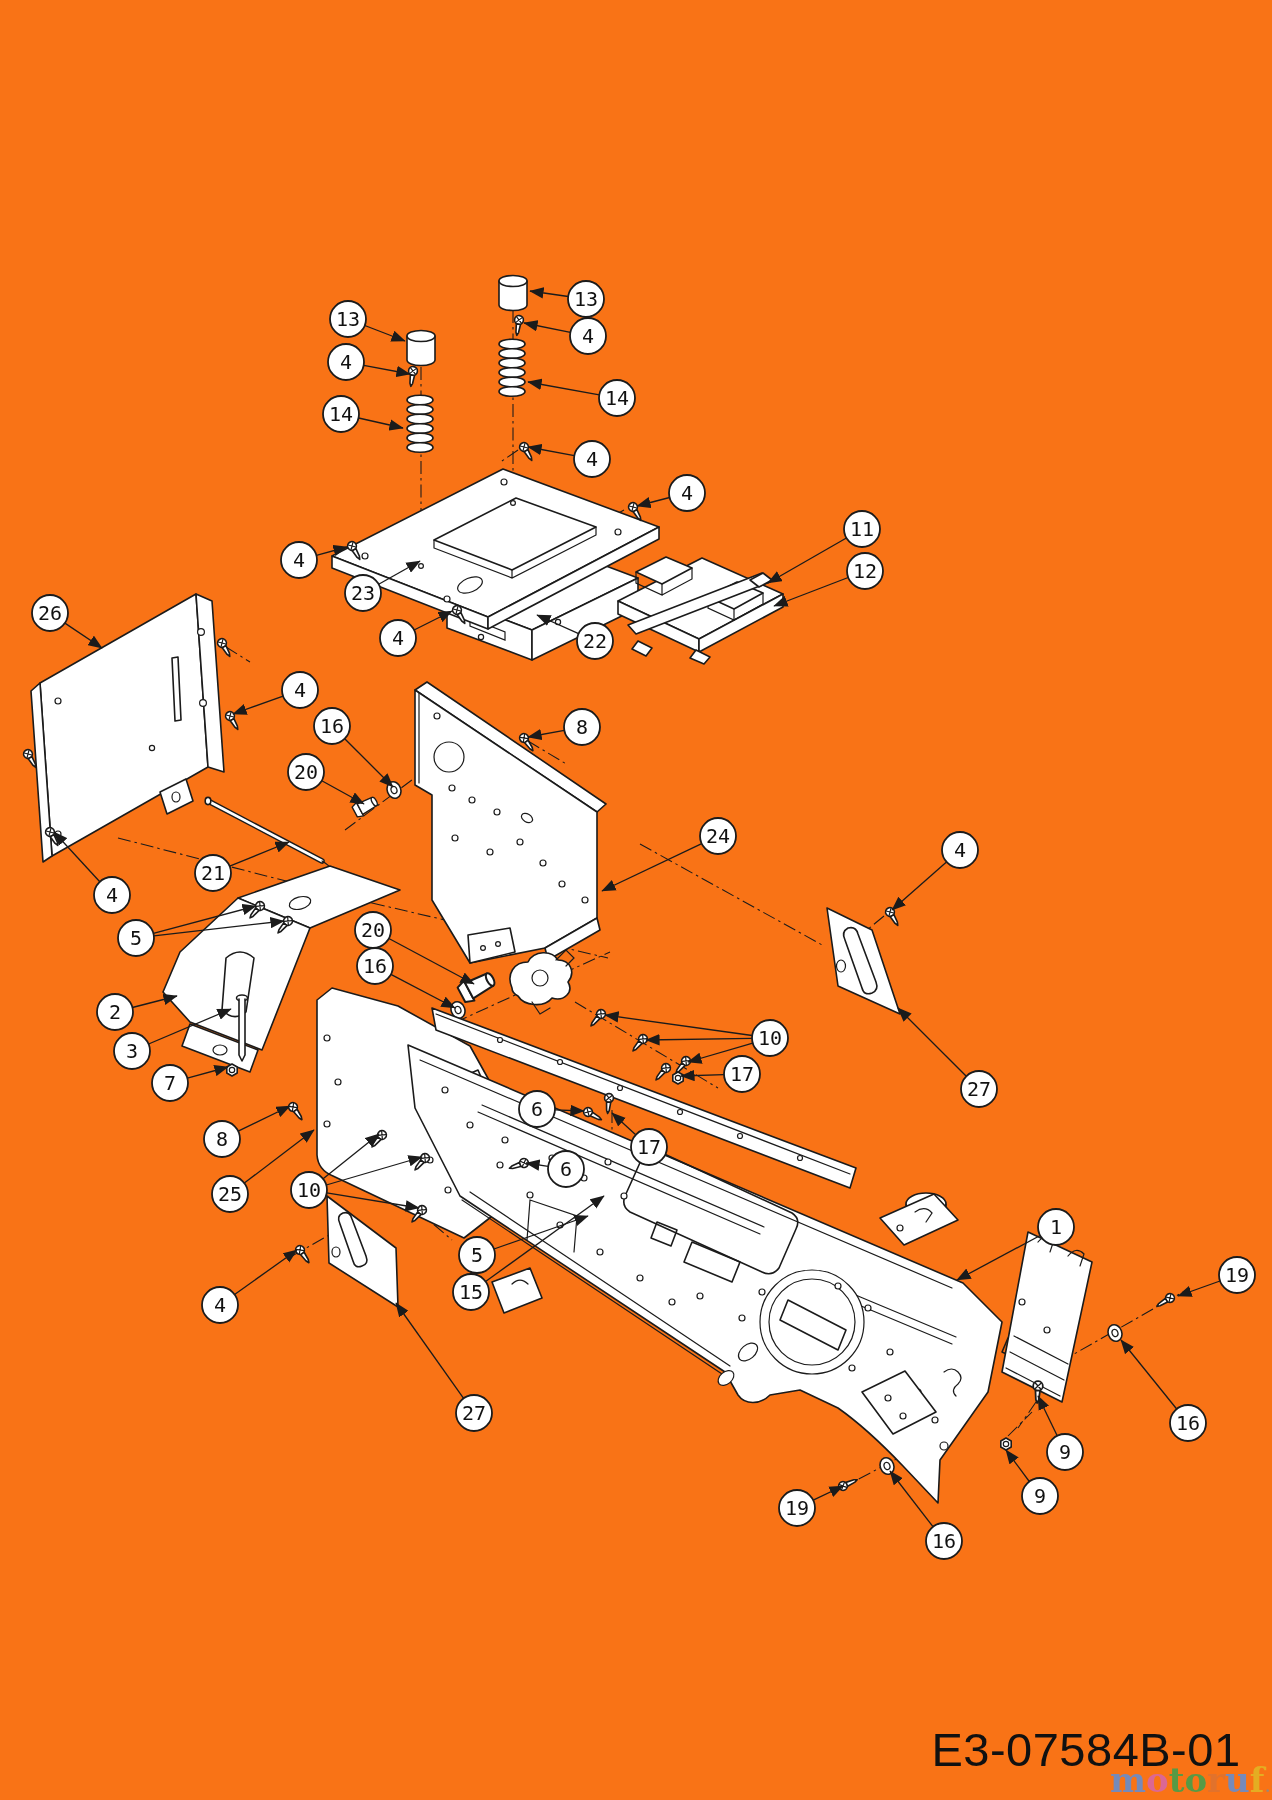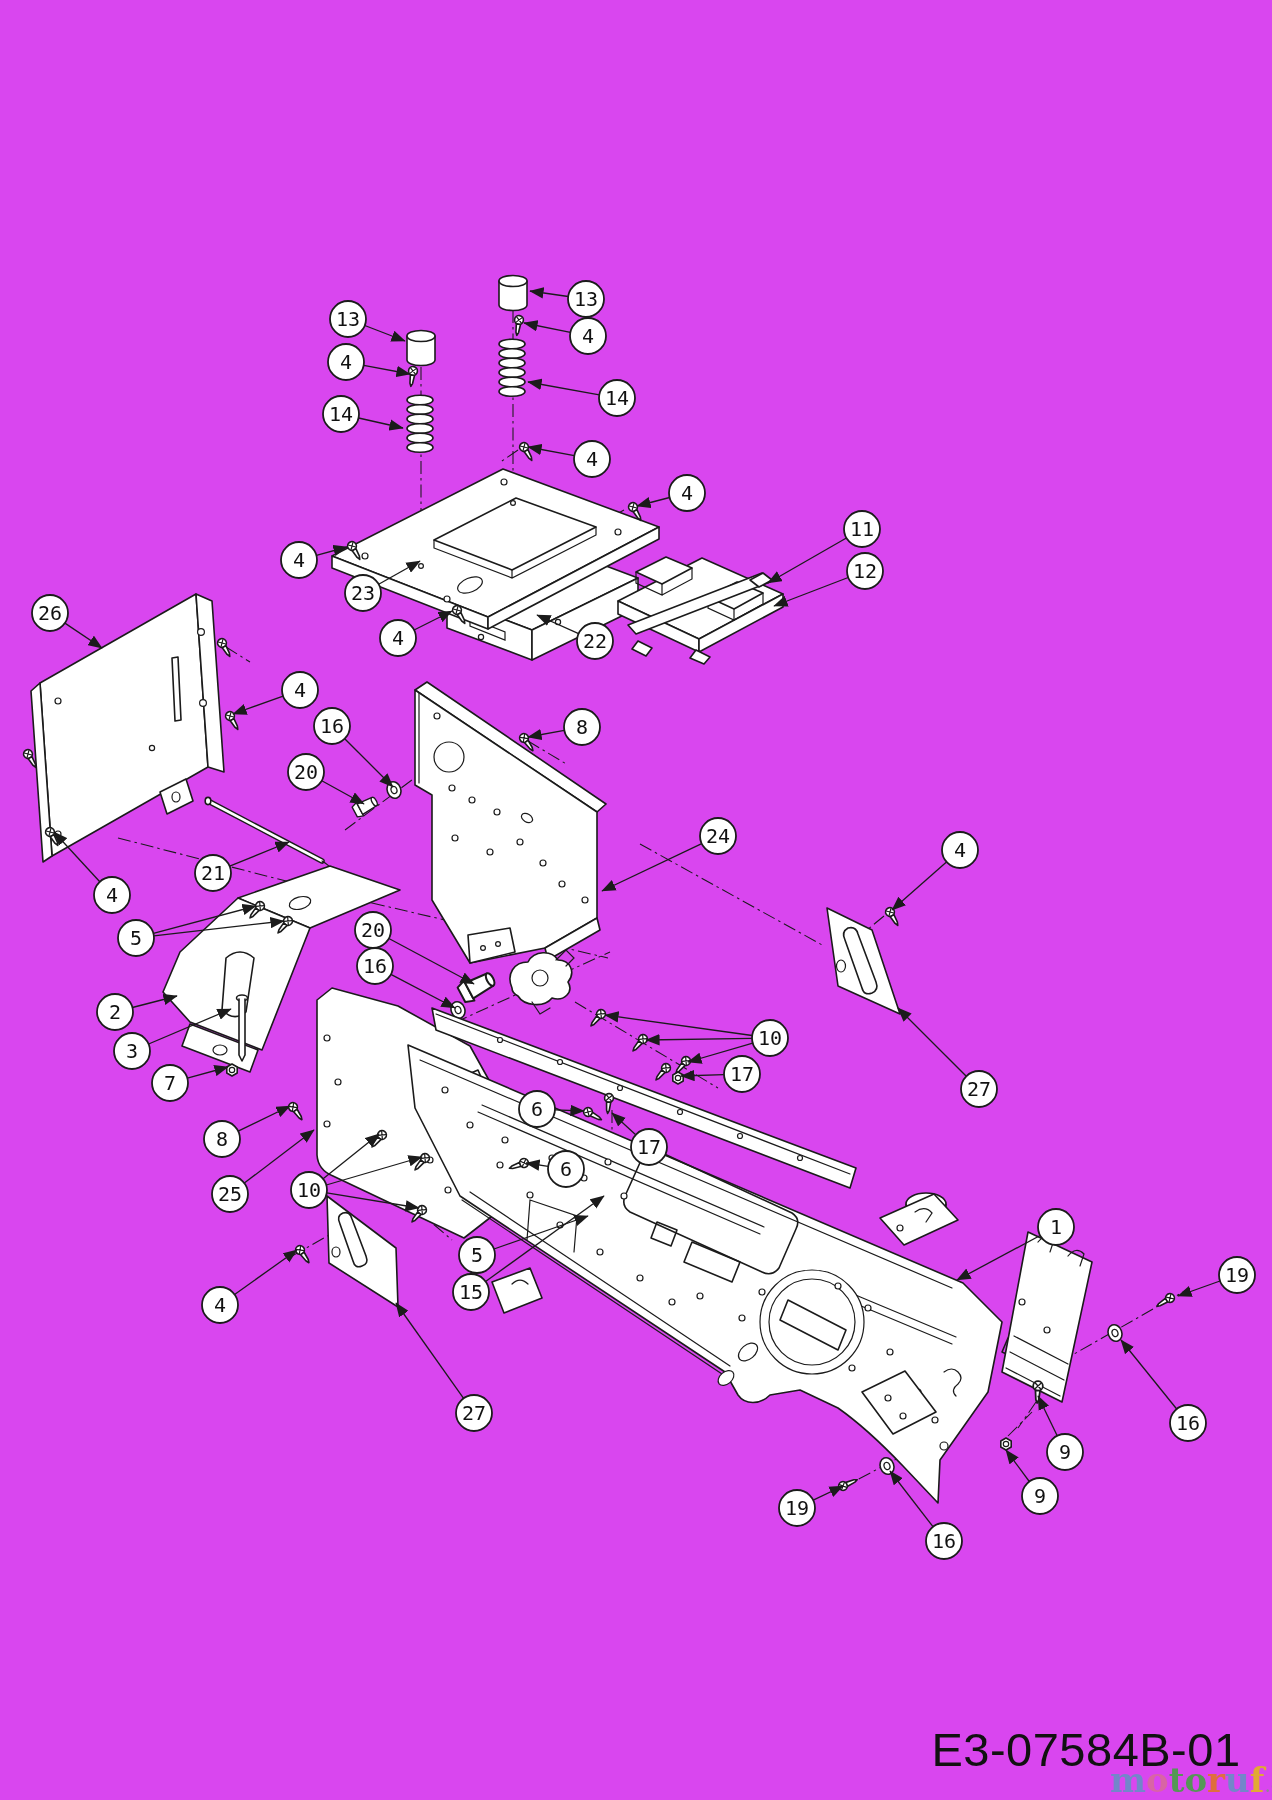--- a/index.html
+++ b/index.html
@@ -1,16 +1,16 @@
 <!DOCTYPE html>
 <html><head>
 <meta charset="utf-8">
 <style>
   html,body{margin:0;padding:0;background:#e8e8e4;}
-  .page{position:relative;width:1272px;height:1800px;margin:0 auto;background:#d946ef;overflow:hidden;
+  .page{position:relative;width:1272px;height:1800px;margin:0 auto;background:#f97316;overflow:hidden;
         font-family:"DejaVu Sans",sans-serif;}
   svg{display:block;}
   .p{fill:#ffffff;stroke:#1b1b1b;stroke-width:1.6;stroke-linejoin:round;stroke-linecap:round;}
   .pf{fill:none;stroke:#1b1b1b;stroke-width:1.6;stroke-linejoin:round;stroke-linecap:round;}
   .ln{fill:none;stroke:#1b1b1b;stroke-width:1.2;stroke-linecap:round;}
   .hole{fill:#ffffff;stroke:#1b1b1b;stroke-width:1.2;}
   .cl{fill:none;stroke:#1b1b1b;stroke-width:1.05;stroke-dasharray:13 4 2.5 4;}
   .leader{stroke:#1b1b1b;stroke-width:1.3;fill:none;}
   .callout-circle{fill:#ffffff;stroke:#1b1b1b;stroke-width:1.8;}
   .callout-num{font-family:"DejaVu Sans Mono",monospace;font-size:20px;fill:#111;text-anchor:middle;}

